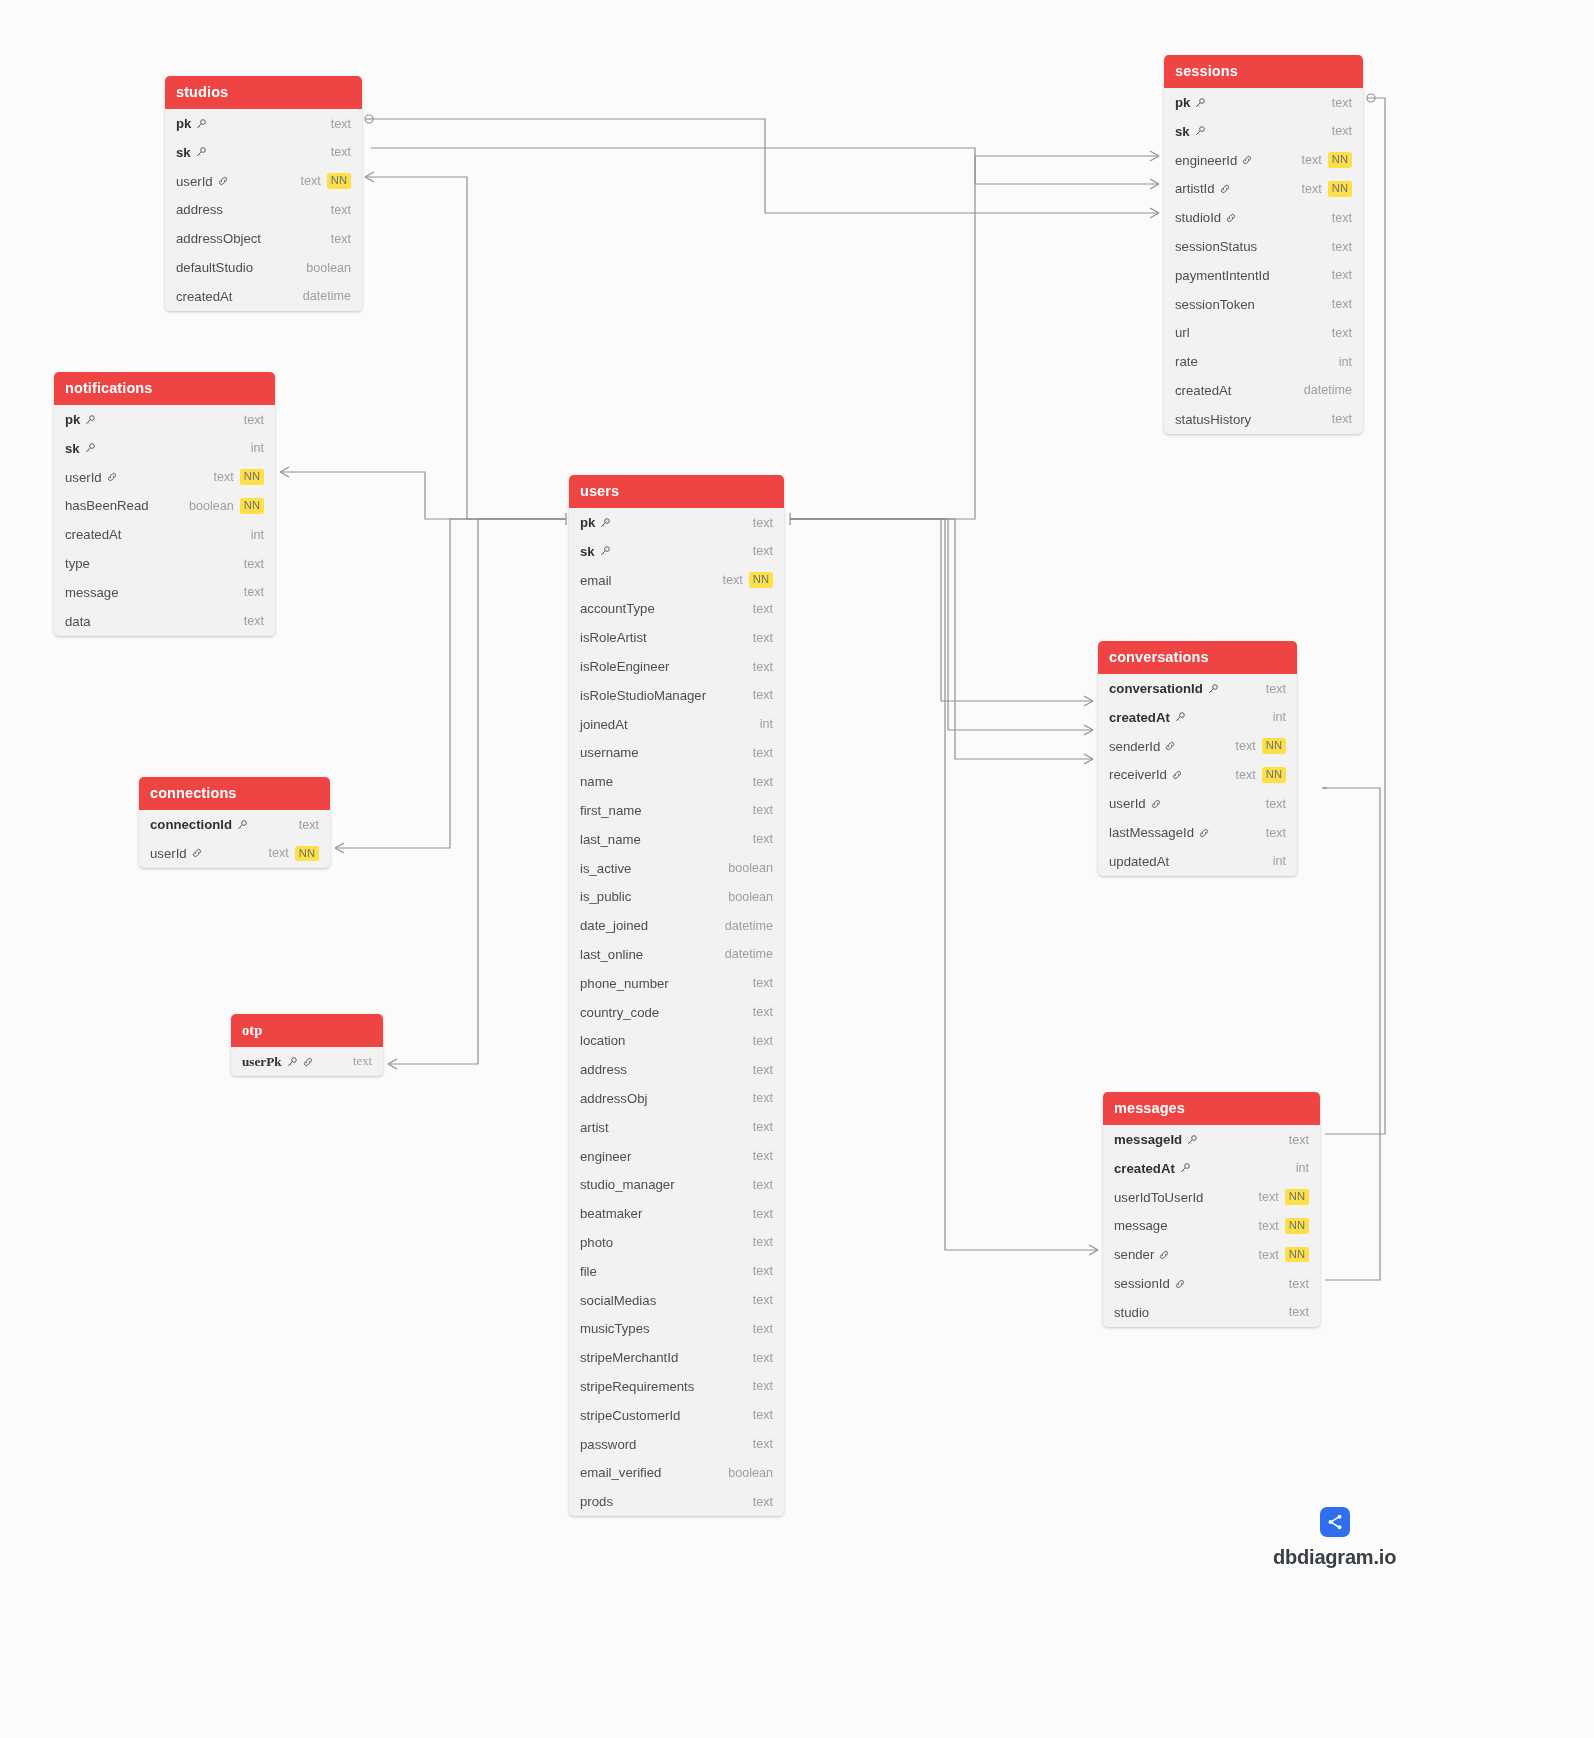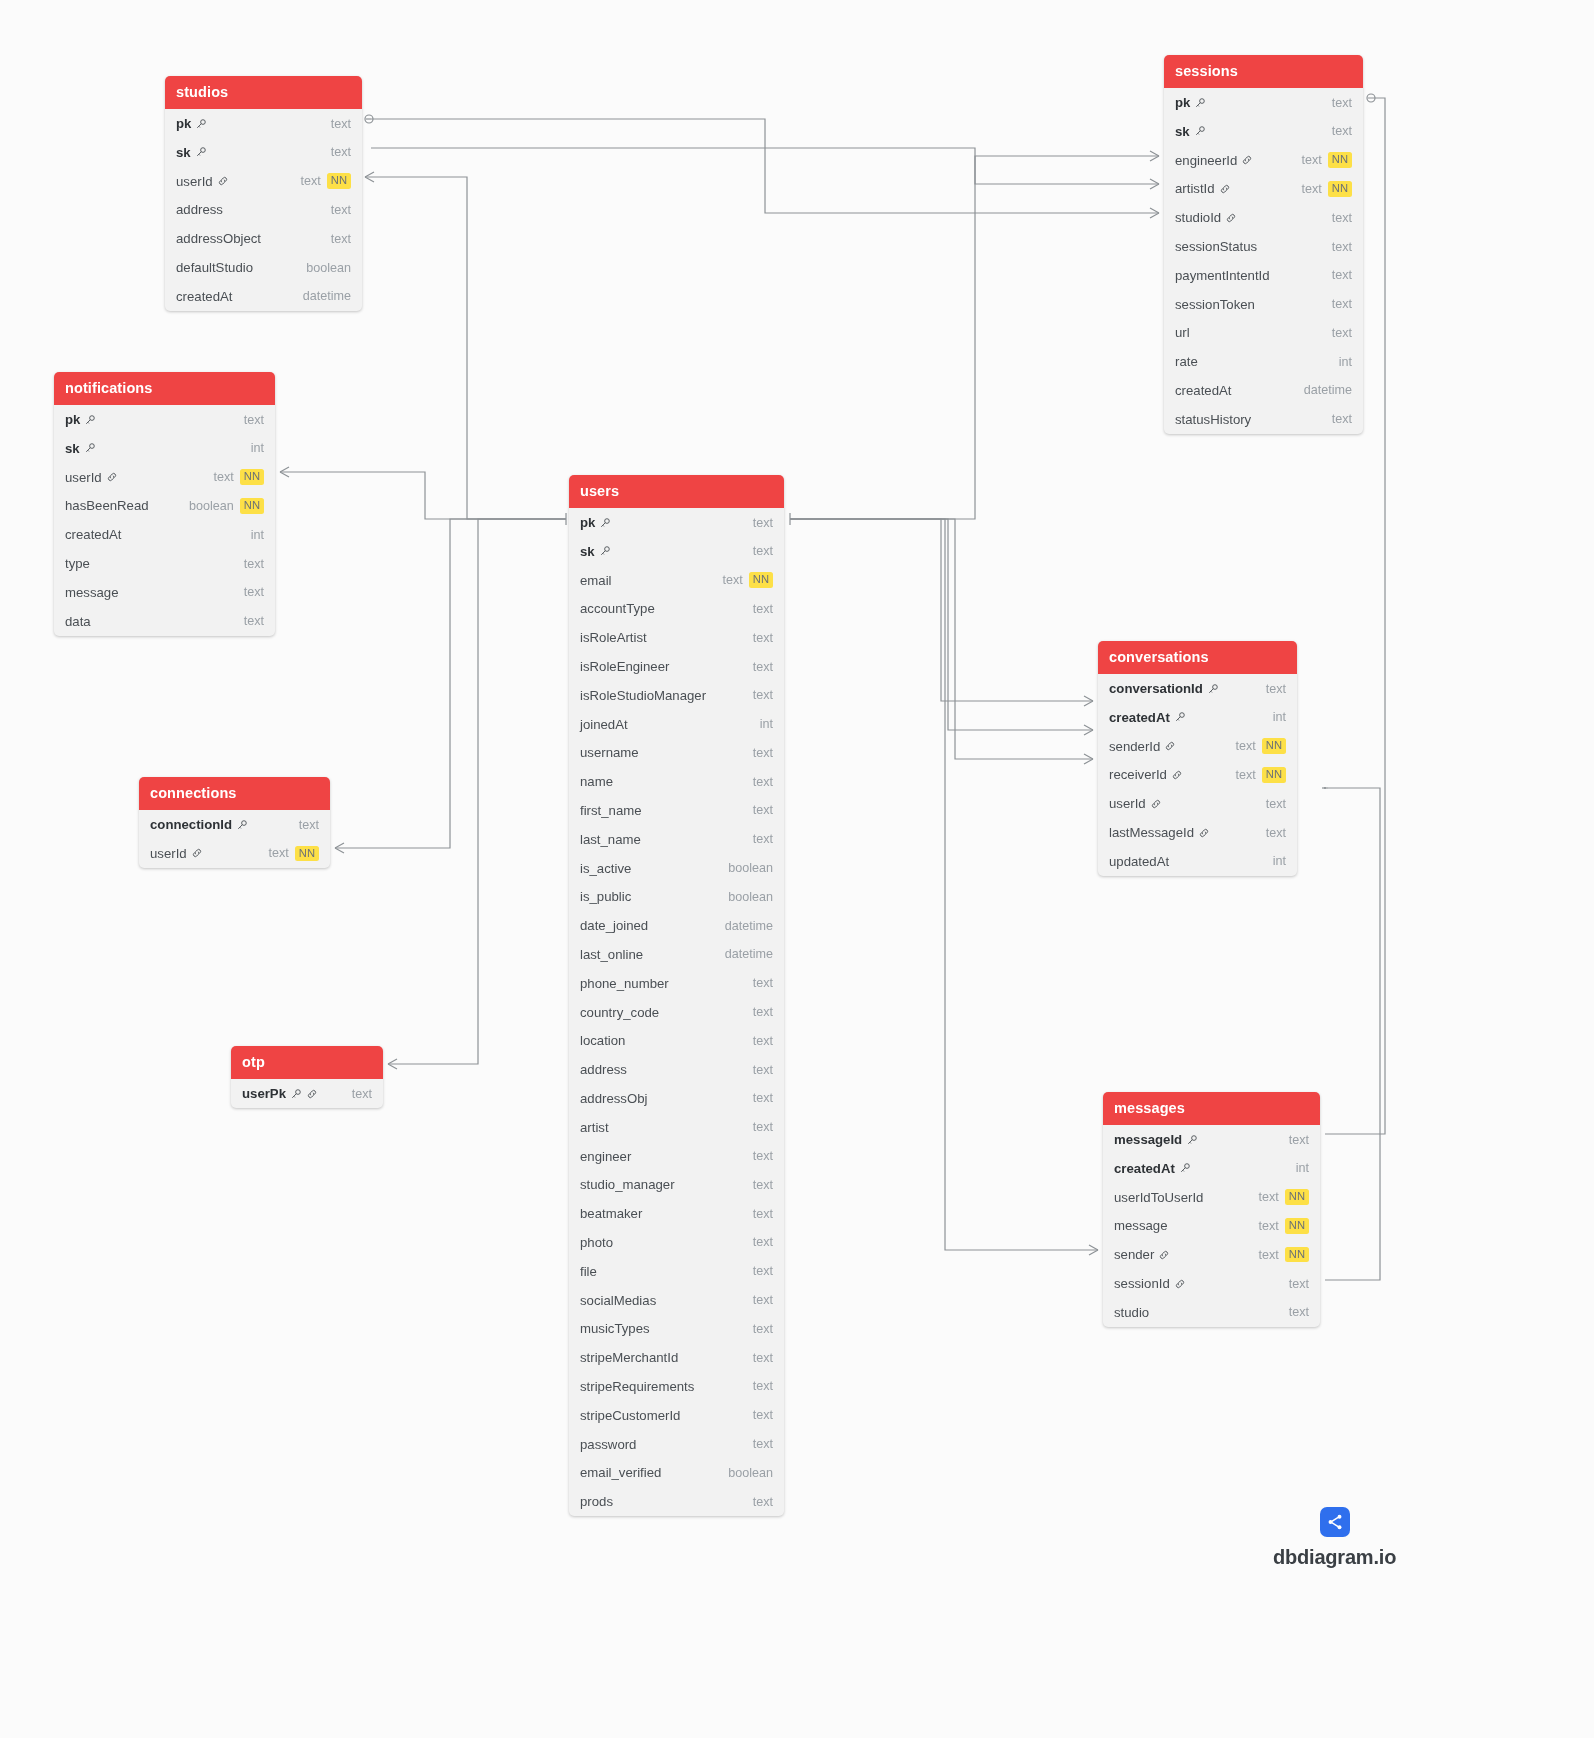--- a/index.html
+++ b/index.html
@@ -977,21 +977,21 @@
           <div class="field-row">
             <span class="field-name">
               <span>studio</span>
             </span>
             <span class="field-right">
               <span class="ftype">text</span>
             </span>
           </div>
         </div>
       </div>
-      <div class="table-card" style="left: 231px; top: 1046px; width: 152px;">
+      <div class="table-card" style="left: 231px; top: 1014px; width: 152px; font-family: Liberation Serif, serif;">
         <div class="table-header">otp</div>
         <div class="fields">
           <div class="field-row pk">
             <span class="field-name">
               <span>userPk</span>
               <span class="ico">
                 <svg width="12" height="12" viewBox="0 0 16 16" fill="none" stroke="#4a4f54" stroke-width="1.2">
                   <circle cx="10.6" cy="5.4" r="3.1"></circle>
                   <path d="M8.4 7.6 L3 13.1"></path>
                   <path d="M5.1 11 L6.6 12.5"></path>

